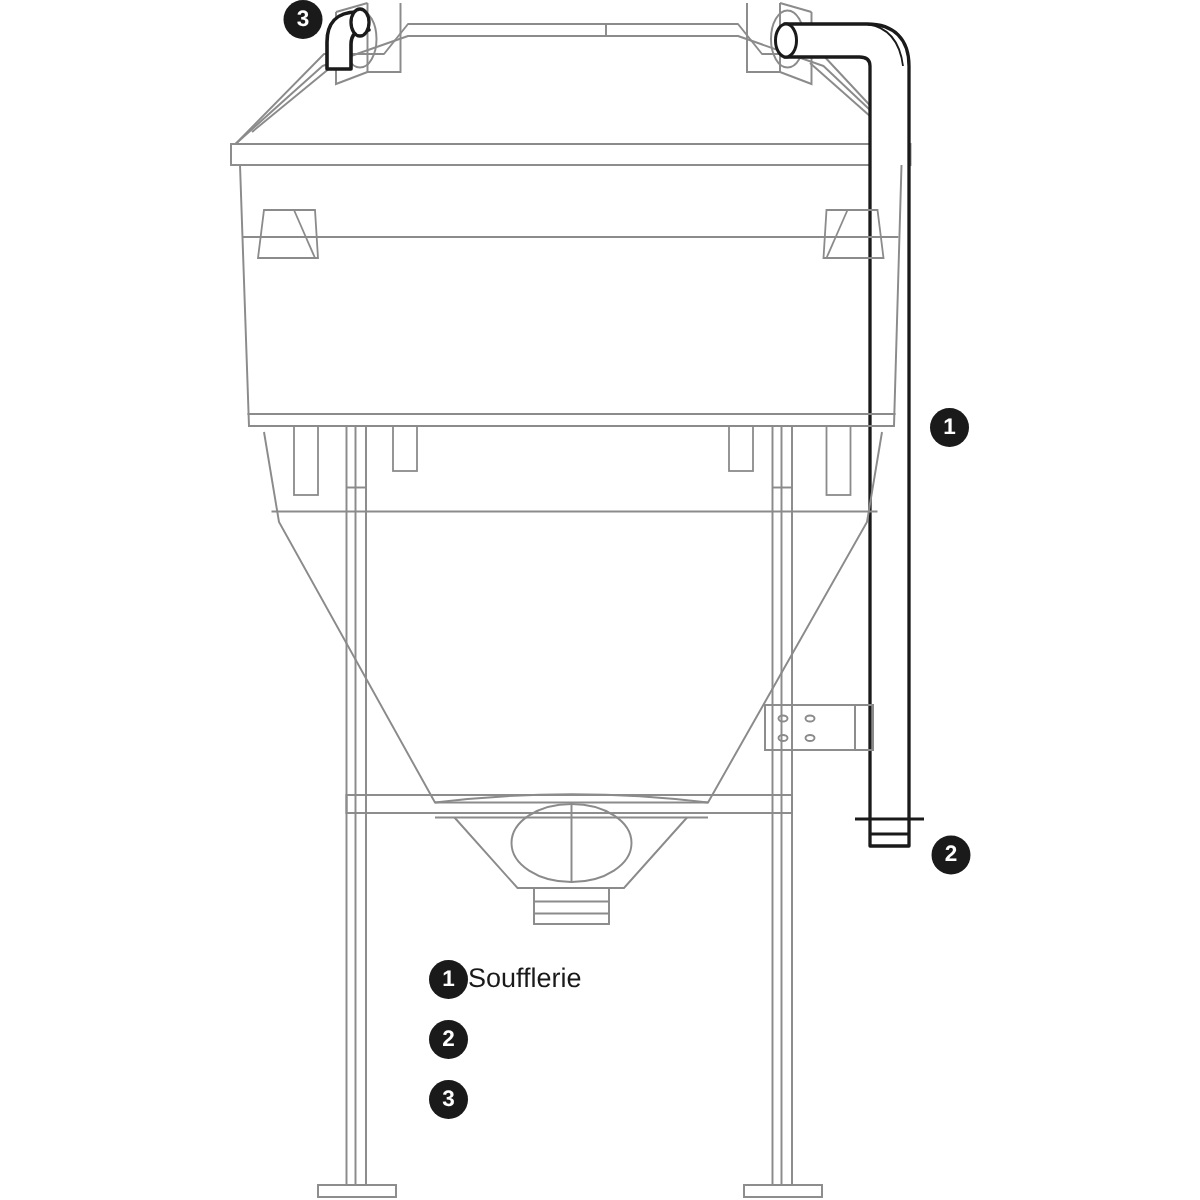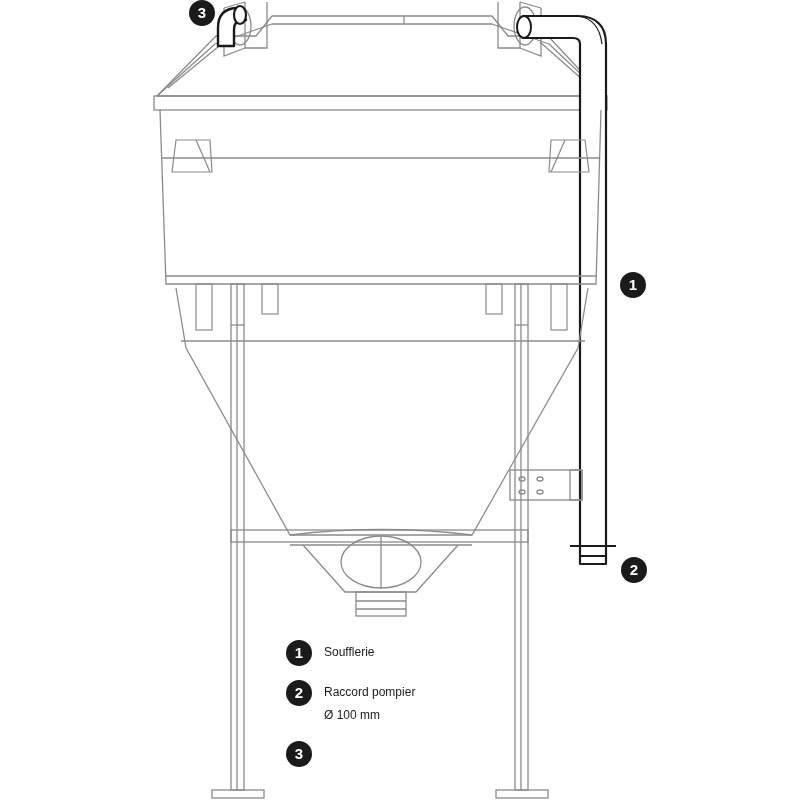--- a/index.html
+++ b/index.html
@@ -43,23 +43,22 @@
     border-radius: 50%;
     background: #1a1a1a;
     color: #ffffff;
     font-size: 15px;
     font-weight: bold;
     line-height: 26px;
     text-align: center;
     font-family: "Liberation Sans", sans-serif;
   }
   .legend-text {
-    margin-left: 12px;
     color: #1a1a1a;
-    font-size: 12px;
+    font-size: 18px;
     line-height: 23px;
     font-family: "Liberation Sans", sans-serif;
     white-space: pre-line;
     padding-top: 1px;
   }
   .callout {
     position: absolute;
     width: 26px;
     height: 26px;
     border-radius: 50%;
@@ -213,22 +212,20 @@
 
   <div class="legend">
 
     <div class="legend-row">
       <div class="legend-badge">1</div>
       <div class="legend-text">Soufflerie</div>
     </div>
 
     <div class="legend-row">
       <div class="legend-badge">2</div>
-      <div class="legend-text">Raccord pompier
-Ø 100 mm</div>
     </div>
 
     <div class="legend-row">
       <div class="legend-badge">3</div>
     </div>
 
   </div>
 
 </div>
 

